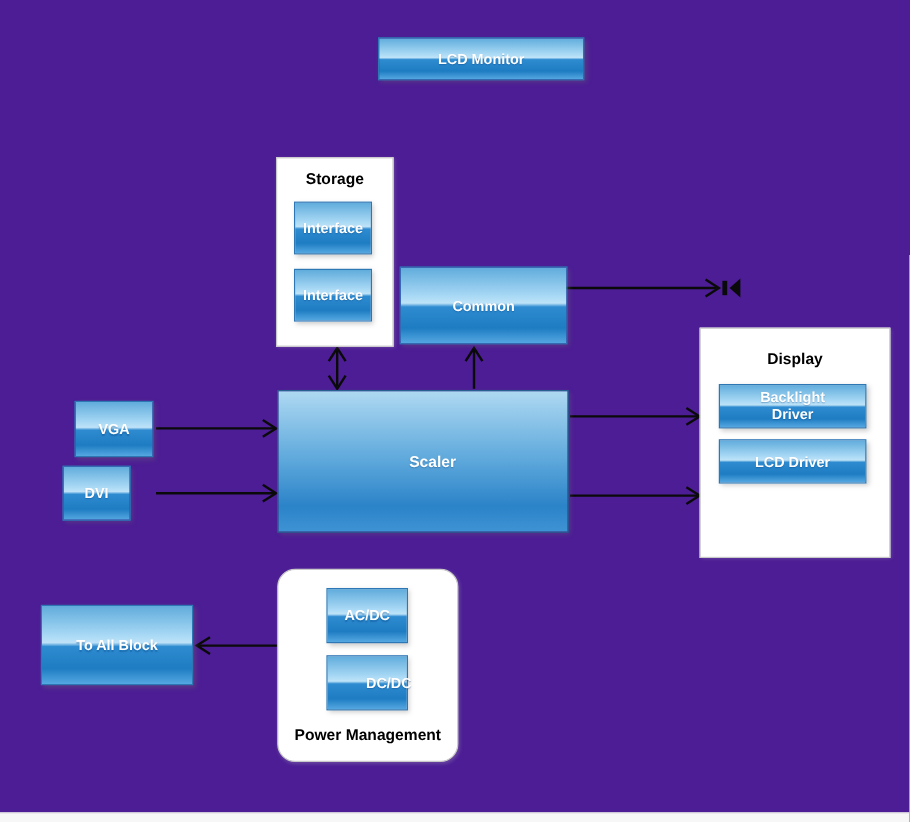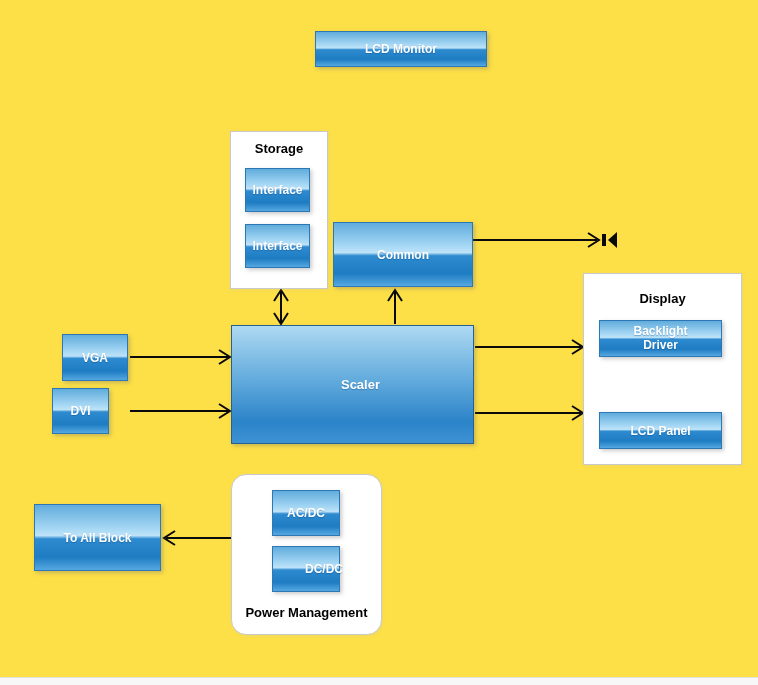--- a/index.html
+++ b/index.html
@@ -1,20 +1,20 @@
 <!DOCTYPE html>
 <html><head>
 <meta charset="utf-8">
 <style>
   html, body { margin: 0; padding: 0; background: #ffffff; }
   #canvas {
     position: relative;
     width: 758px;
     height: 685px;
-    background: #fde047;
+    background: #4c1d95;
     overflow: hidden;
     font-family: "Liberation Sans", sans-serif;
   }
 
   
   .block {
     position: absolute;
     box-sizing: border-box;
     border: 1px solid #2e77b5;
     background: linear-gradient(180deg,
@@ -152,22 +152,22 @@
   <div class="block" id="b-common">
     <span>Common</span>
   </div>
 
   <div class="group" id="g-display">
     <div class="group-label">Display</div>
   </div>
   <div class="block" id="b-backlight">
     <span>Backlight Driver</span>
   </div>
-  <div class="block" id="b-lcd-panel">
-    <span>LCD Panel</span>
+  <div class="block" id="b-lcd-driver">
+    <span>LCD Driver</span>
   </div>
 
   <div class="block" id="b-vga">
     <span>VGA</span>
   </div>
   <div class="block" id="b-dvi">
     <span>DVI</span>
   </div>
 
   <div class="block scaler" id="b-scaler">

